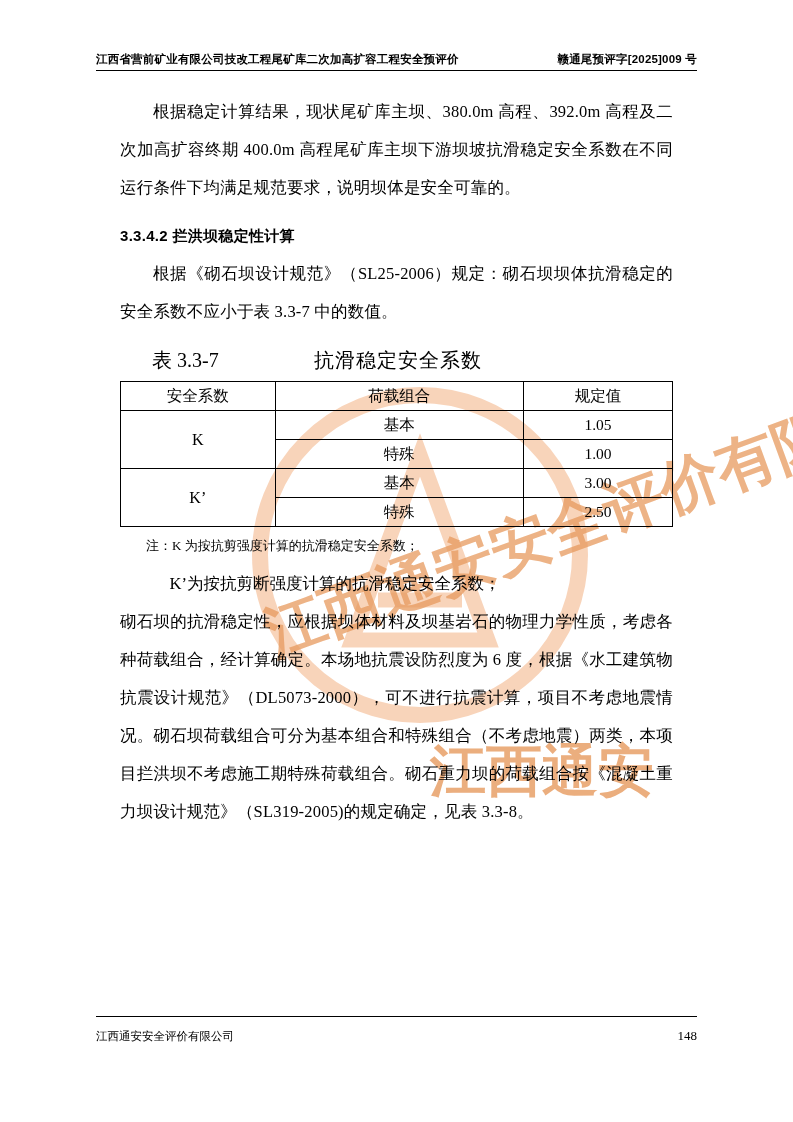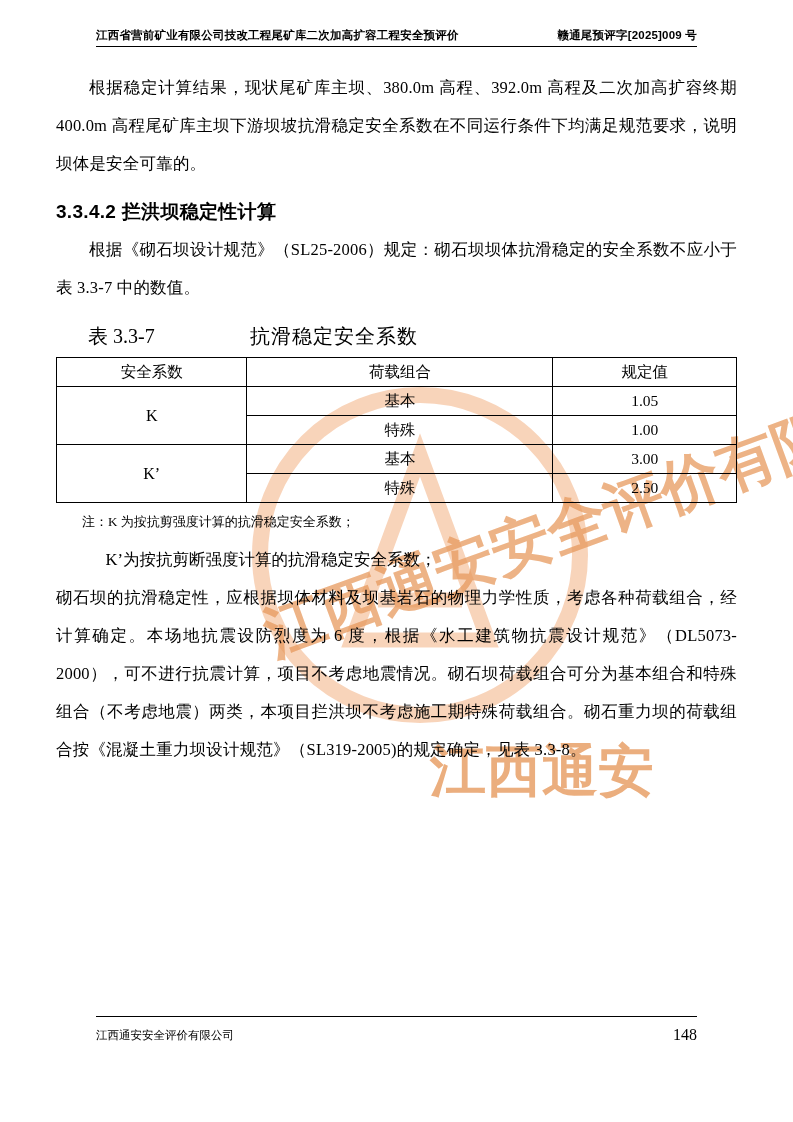--- a/index.html
+++ b/index.html
@@ -25,30 +25,30 @@
     position: absolute;
     left: 0; top: 0;
     width: 793px; height: 1122px;
     pointer-events: none;
     z-index: 0;
   }
 
   .content {
     position: relative;
     z-index: 2;
-    padding: 0 56px;
+    padding: 0 120px;
     box-sizing: border-box;
   }
 
   
   .header {
     position: relative;
     z-index: 2;
     margin: 0 96px;
-    padding-top: 28px;
+    padding-top: 52px;
     display: flex;
     justify-content: space-between;
     align-items: flex-end;
     font-size: 11.5px;
     color: #000;
     font-family: "Liberation Sans", sans-serif;
     font-weight: bold;
     letter-spacing: 0.2px;
   }
   .header-rule {
@@ -67,21 +67,21 @@
     margin: 0;
     letter-spacing: 0.2px;
   }
   .para.indent {
     text-indent: 2em;
   }
   .para.first {
     margin-top: 22px;
   }
   .heading {
-    font-size: 19px;
+    font-size: 15px;
     line-height: 38px;
     font-weight: bold;
     font-family: "Liberation Sans", sans-serif;
     margin: 10px 0 0 0;
     letter-spacing: 0.3px;
   }
 
   
   .table-caption {
     font-size: 20px;
@@ -147,21 +147,21 @@
     display: flex;
     justify-content: space-between;
     align-items: center;
     font-size: 11.5px;
     font-family: "Liberation Sans", sans-serif;
     color: #000;
     z-index: 2;
   }
   .footer .page-no {
     font-family: "Liberation Serif", serif;
-    font-size: 16px;
+    font-size: 13px;
   }
 </style>
 </head>
 <body>
 
 <div class="page">
 
   <svg class="watermark" viewBox="0 0 793 1122">
     <g opacity="0.55">
       <circle cx="420" cy="555" r="160" fill="none" stroke="#f3b183" stroke-width="16"></circle>

